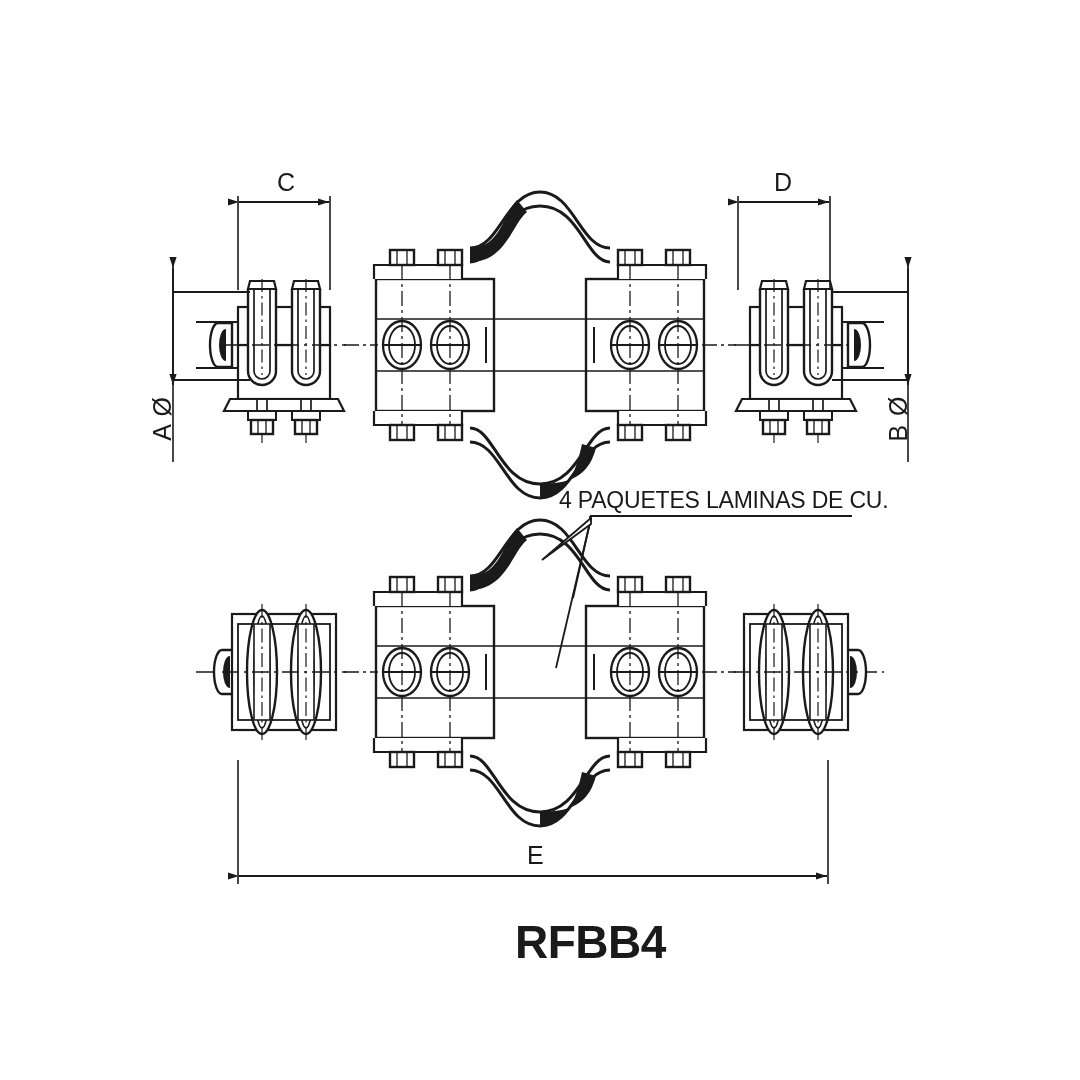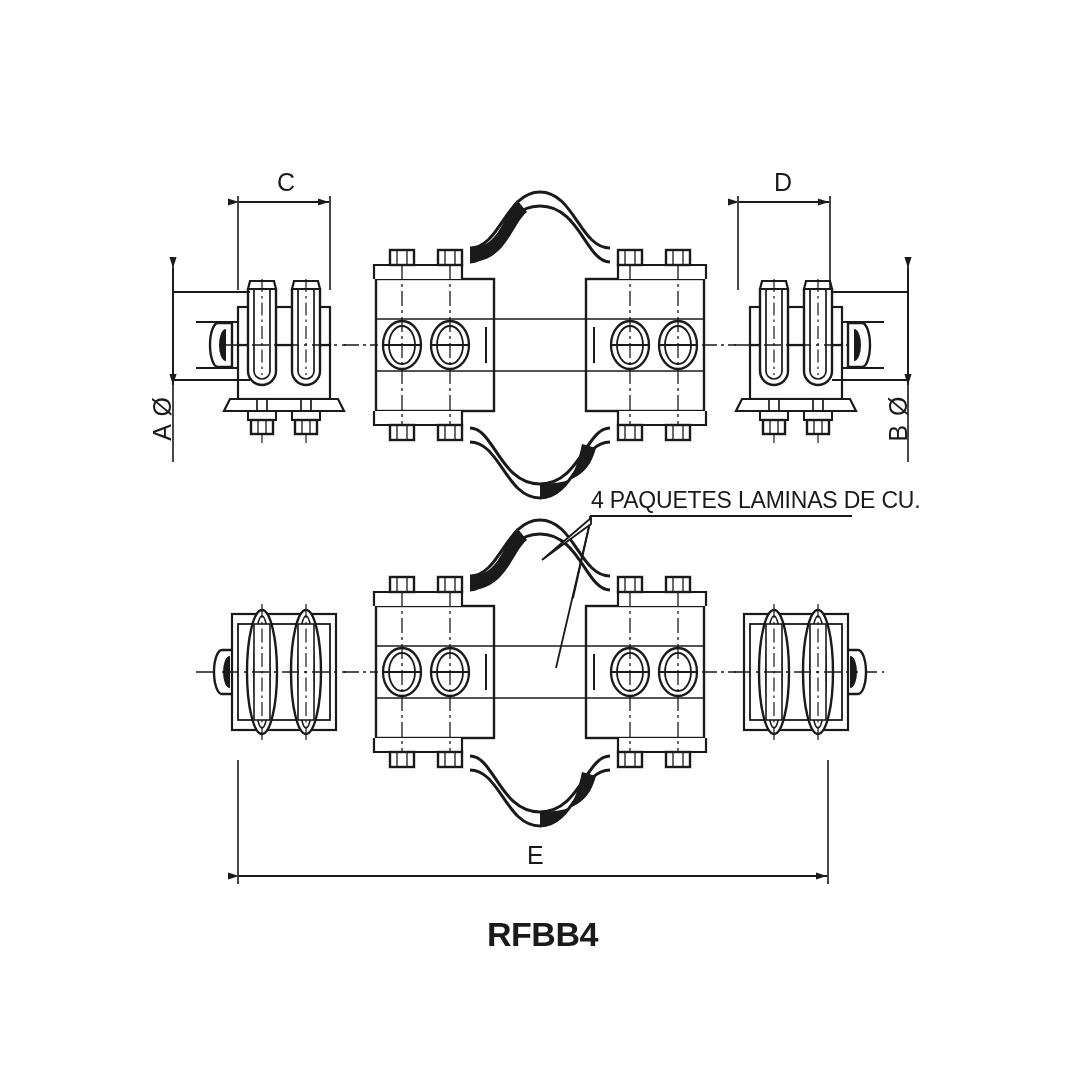--- a/index.html
+++ b/index.html
@@ -42,23 +42,24 @@
     transform: rotate(-90deg);
     font-size: 25px;
     letter-spacing: 1px;
   }
   .note-label {
     font-size: 23px;
     letter-spacing: -0.2px;
     font-weight: 400;
   }
   .part-title {
-    font-size: 34px;
+    font-size: 46px;
     font-weight: 700;
     letter-spacing: -0.5px;
+    margin-left: 28px;
   }
 </style>
 </head>
 <body>
 
 <div id="sheet">
 
   <svg id="drawing-svg" viewBox="0 0 1080 1080">
     <defs>
       <marker id="arrowStart" markerWidth="12" markerHeight="10" refX="11" refY="5" orient="auto" markerUnits="userSpaceOnUse">
@@ -349,17 +350,17 @@
   <div class="dim-label" style="left:277px; top:168px;">C</div>
 
   <div class="dim-label" style="left:774px; top:168px;">D</div>
 
   <div class="dim-label rot-label" style="left:126px; top:404px; width:72px; text-align:center;">A Ø</div>
 
   <div class="dim-label rot-label" style="left:862px; top:404px; width:72px; text-align:center;">B Ø</div>
 
   <div class="dim-label" style="left:527px; top:841px;">E</div>
 
-  <div class="note-label" style="left:591px; top:487px;">4 PAQUETES LAMINAS DE CU.</div>
+  <div class="note-label" style="left:559px; top:487px;">4 PAQUETES LAMINAS DE CU.</div>
 
   <div class="part-title" style="left:487px; top:915px;">RFBB4</div>
 
 </div>
 
 </body></html>

